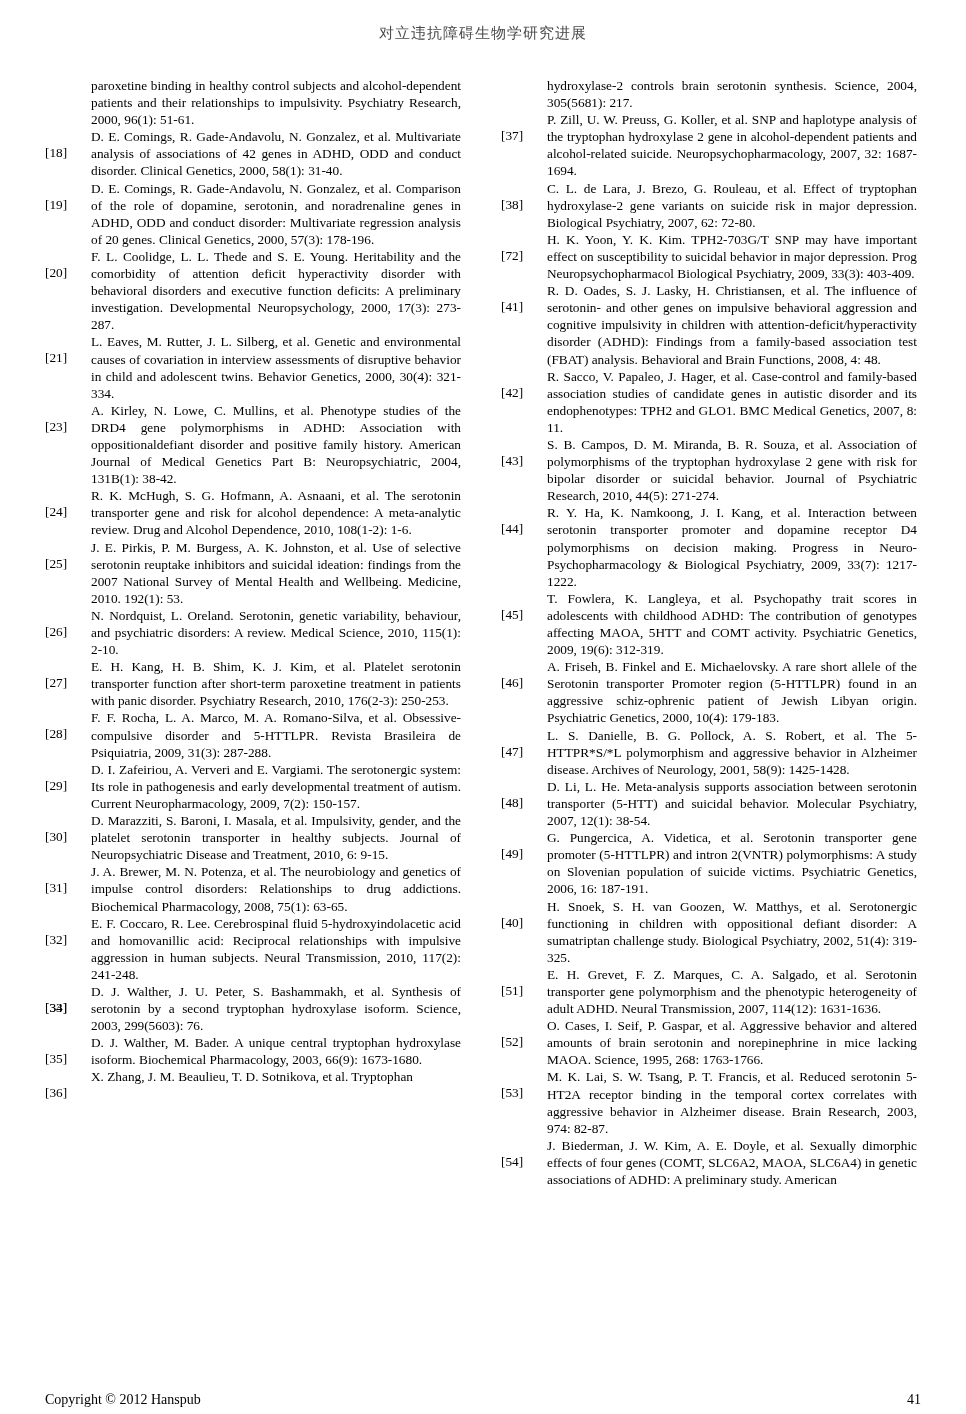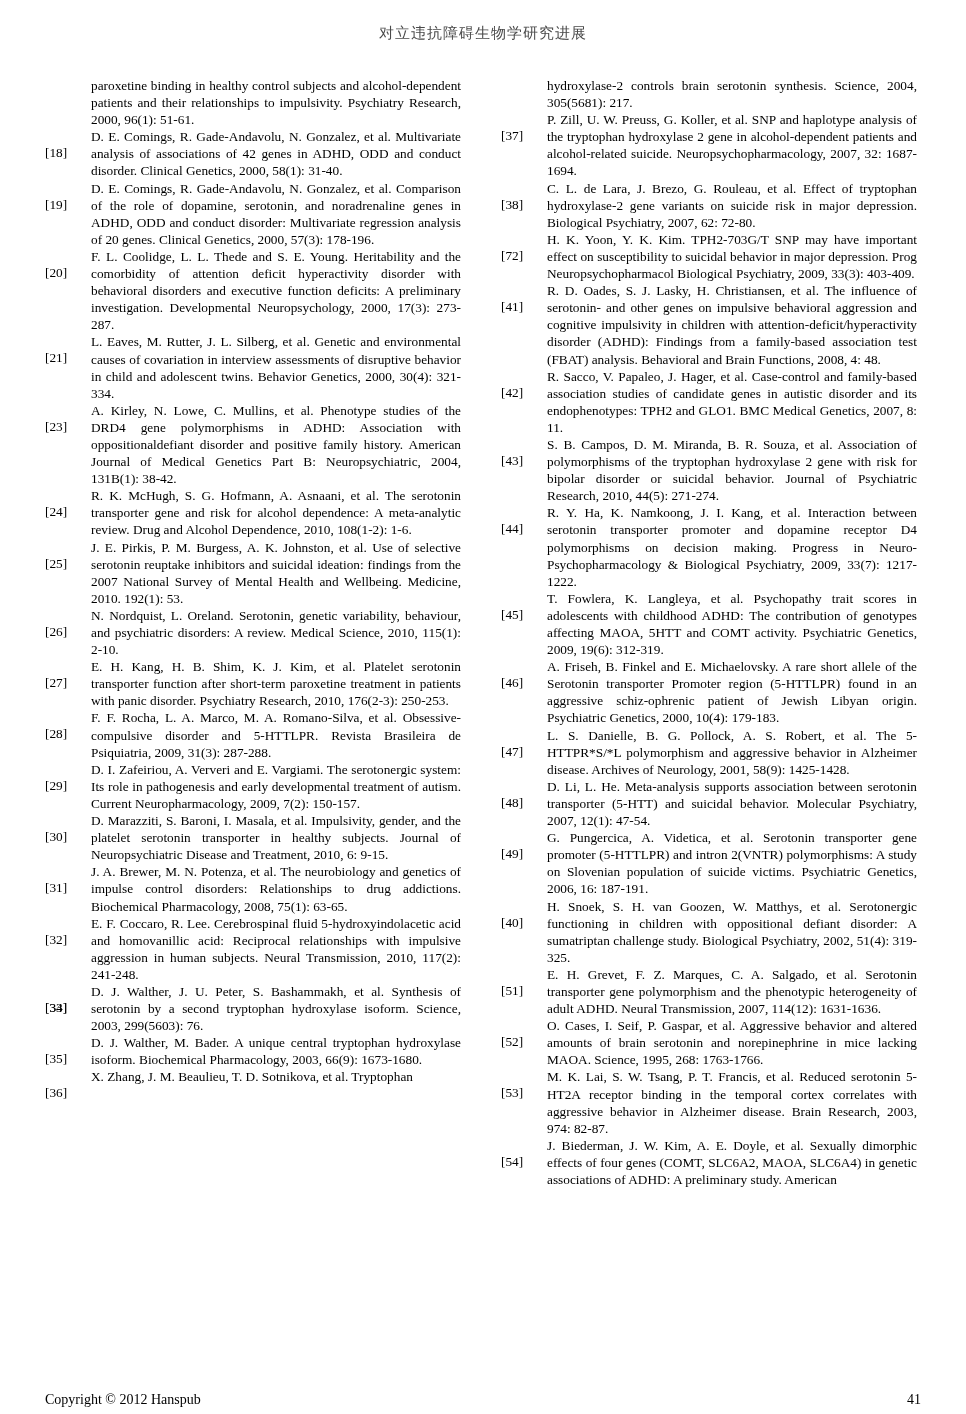--- a/index.html
+++ b/index.html
@@ -94,21 +94,21 @@
         <div class="ref-item"><span class="ref-num">[37]</span><span class="ref-text">P. Zill, U. W. Preuss, G. Koller, et al. SNP and haplotype analysis of the tryptophan hydroxylase 2 gene in alcohol-dependent patients and alcohol-related suicide. Neuropsychopharmacology, 2007, 32: 1687-1694.</span></div>
         <div class="ref-item"><span class="ref-num">[38]</span><span class="ref-text">C. L. de Lara, J. Brezo, G. Rouleau, et al. Effect of tryptophan hydroxylase-2 gene variants on suicide risk in major depression. Biological Psychiatry, 2007, 62: 72-80.</span></div>
         <div class="ref-item"><span class="ref-num">[72]</span><span class="ref-text">H. K. Yoon, Y. K. Kim. TPH2-703G/T SNP may have important effect on susceptibility to suicidal behavior in major depression. Prog Neuropsychopharmacol Biological Psychiatry, 2009, 33(3): 403-409.</span></div>
         <div class="ref-item"><span class="ref-num">[41]</span><span class="ref-text">R. D. Oades, S. J. Lasky, H. Christiansen, et al. The influence of serotonin- and other genes on impulsive behavioral aggression and cognitive impulsivity in children with attention-deficit/hyperactivity disorder (ADHD): Findings from a family-based association test (FBAT) analysis. Behavioral and Brain Functions, 2008, 4: 48.</span></div>
         <div class="ref-item"><span class="ref-num">[42]</span><span class="ref-text">R. Sacco, V. Papaleo, J. Hager, et al. Case-control and family-based association studies of candidate genes in autistic disorder and its endophenotypes: TPH2 and GLO1. BMC Medical Genetics, 2007, 8: 11.</span></div>
         <div class="ref-item"><span class="ref-num">[43]</span><span class="ref-text">S. B. Campos, D. M. Miranda, B. R. Souza, et al. Association of polymorphisms of the tryptophan hydroxylase 2 gene with risk for bipolar disorder or suicidal behavior. Journal of Psychiatric Research, 2010, 44(5): 271-274.</span></div>
         <div class="ref-item"><span class="ref-num">[44]</span><span class="ref-text">R. Y. Ha, K. Namkoong, J. I. Kang, et al. Interaction between serotonin transporter promoter and dopamine receptor D4 polymorphisms on decision making. Progress in Neuro-Psychopharmacology &amp; Biological Psychiatry, 2009, 33(7): 1217-1222.</span></div>
         <div class="ref-item"><span class="ref-num">[45]</span><span class="ref-text">T. Fowlera, K. Langleya, et al. Psychopathy trait scores in adolescents with childhood ADHD: The contribution of genotypes affecting MAOA, 5HTT and COMT activity. Psychiatric Genetics, 2009, 19(6): 312-319.</span></div>
         <div class="ref-item"><span class="ref-num">[46]</span><span class="ref-text">A. Friseh, B. Finkel and E. Michaelovsky. A rare short allele of the Serotonin transporter Promoter region (5-HTTLPR) found in an aggressive schiz-ophrenic patient of Jewish Libyan origin. Psychiatric Genetics, 2000, 10(4): 179-183.</span></div>
         <div class="ref-item"><span class="ref-num">[47]</span><span class="ref-text">L. S. Danielle, B. G. Pollock, A. S. Robert, et al. The 5-HTTPR*S/*L polymorphism and aggressive behavior in Alzheimer disease. Archives of Neurology, 2001, 58(9): 1425-1428.</span></div>
-        <div class="ref-item"><span class="ref-num">[48]</span><span class="ref-text">D. Li, L. He. Meta-analysis supports association between serotonin transporter (5-HTT) and suicidal behavior. Molecular Psychiatry, 2007, 12(1): 47-54.</span></div>
+        <div class="ref-item"><span class="ref-num">[48]</span><span class="ref-text">D. Li, L. He. Meta-analysis supports association between serotonin transporter (5-HTT) and suicidal behavior. Molecular Psychiatry, 2007, 12(1): 38-54.</span></div>
         <div class="ref-item"><span class="ref-num">[49]</span><span class="ref-text">G. Pungercica, A. Videtica, et al. Serotonin transporter gene promoter (5-HTTLPR) and intron 2(VNTR) polymorphisms: A study on Slovenian population of suicide victims. Psychiatric Genetics, 2006, 16: 187-191.</span></div>
         <div class="ref-item"><span class="ref-num">[40]</span><span class="ref-text">H. Snoek, S. H. van Goozen, W. Matthys, et al. Serotonergic functioning in children with oppositional defiant disorder: A sumatriptan challenge study. Biological Psychiatry, 2002, 51(4): 319-325.</span></div>
         <div class="ref-item"><span class="ref-num">[51]</span><span class="ref-text">E. H. Grevet, F. Z. Marques, C. A. Salgado, et al. Serotonin transporter gene polymorphism and the phenotypic heterogeneity of adult ADHD. Neural Transmission, 2007, 114(12): 1631-1636.</span></div>
         <div class="ref-item"><span class="ref-num">[52]</span><span class="ref-text">O. Cases, I. Seif, P. Gaspar, et al. Aggressive behavior and altered amounts of brain serotonin and norepinephrine in mice lacking MAOA. Science, 1995, 268: 1763-1766.</span></div>
         <div class="ref-item"><span class="ref-num">[53]</span><span class="ref-text">M. K. Lai, S. W. Tsang, P. T. Francis, et al. Reduced serotonin 5-HT2A receptor binding in the temporal cortex correlates with aggressive behavior in Alzheimer disease. Brain Research, 2003, 974: 82-87.</span></div>
         <div class="ref-item"><span class="ref-num">[54]</span><span class="ref-text">J. Biederman, J. W. Kim, A. E. Doyle, et al. Sexually dimorphic effects of four genes (COMT, SLC6A2, MAOA, SLC6A4) in genetic associations of ADHD: A preliminary study. American</span></div>
       </div>
   </div>
 
   <div class="footer">

